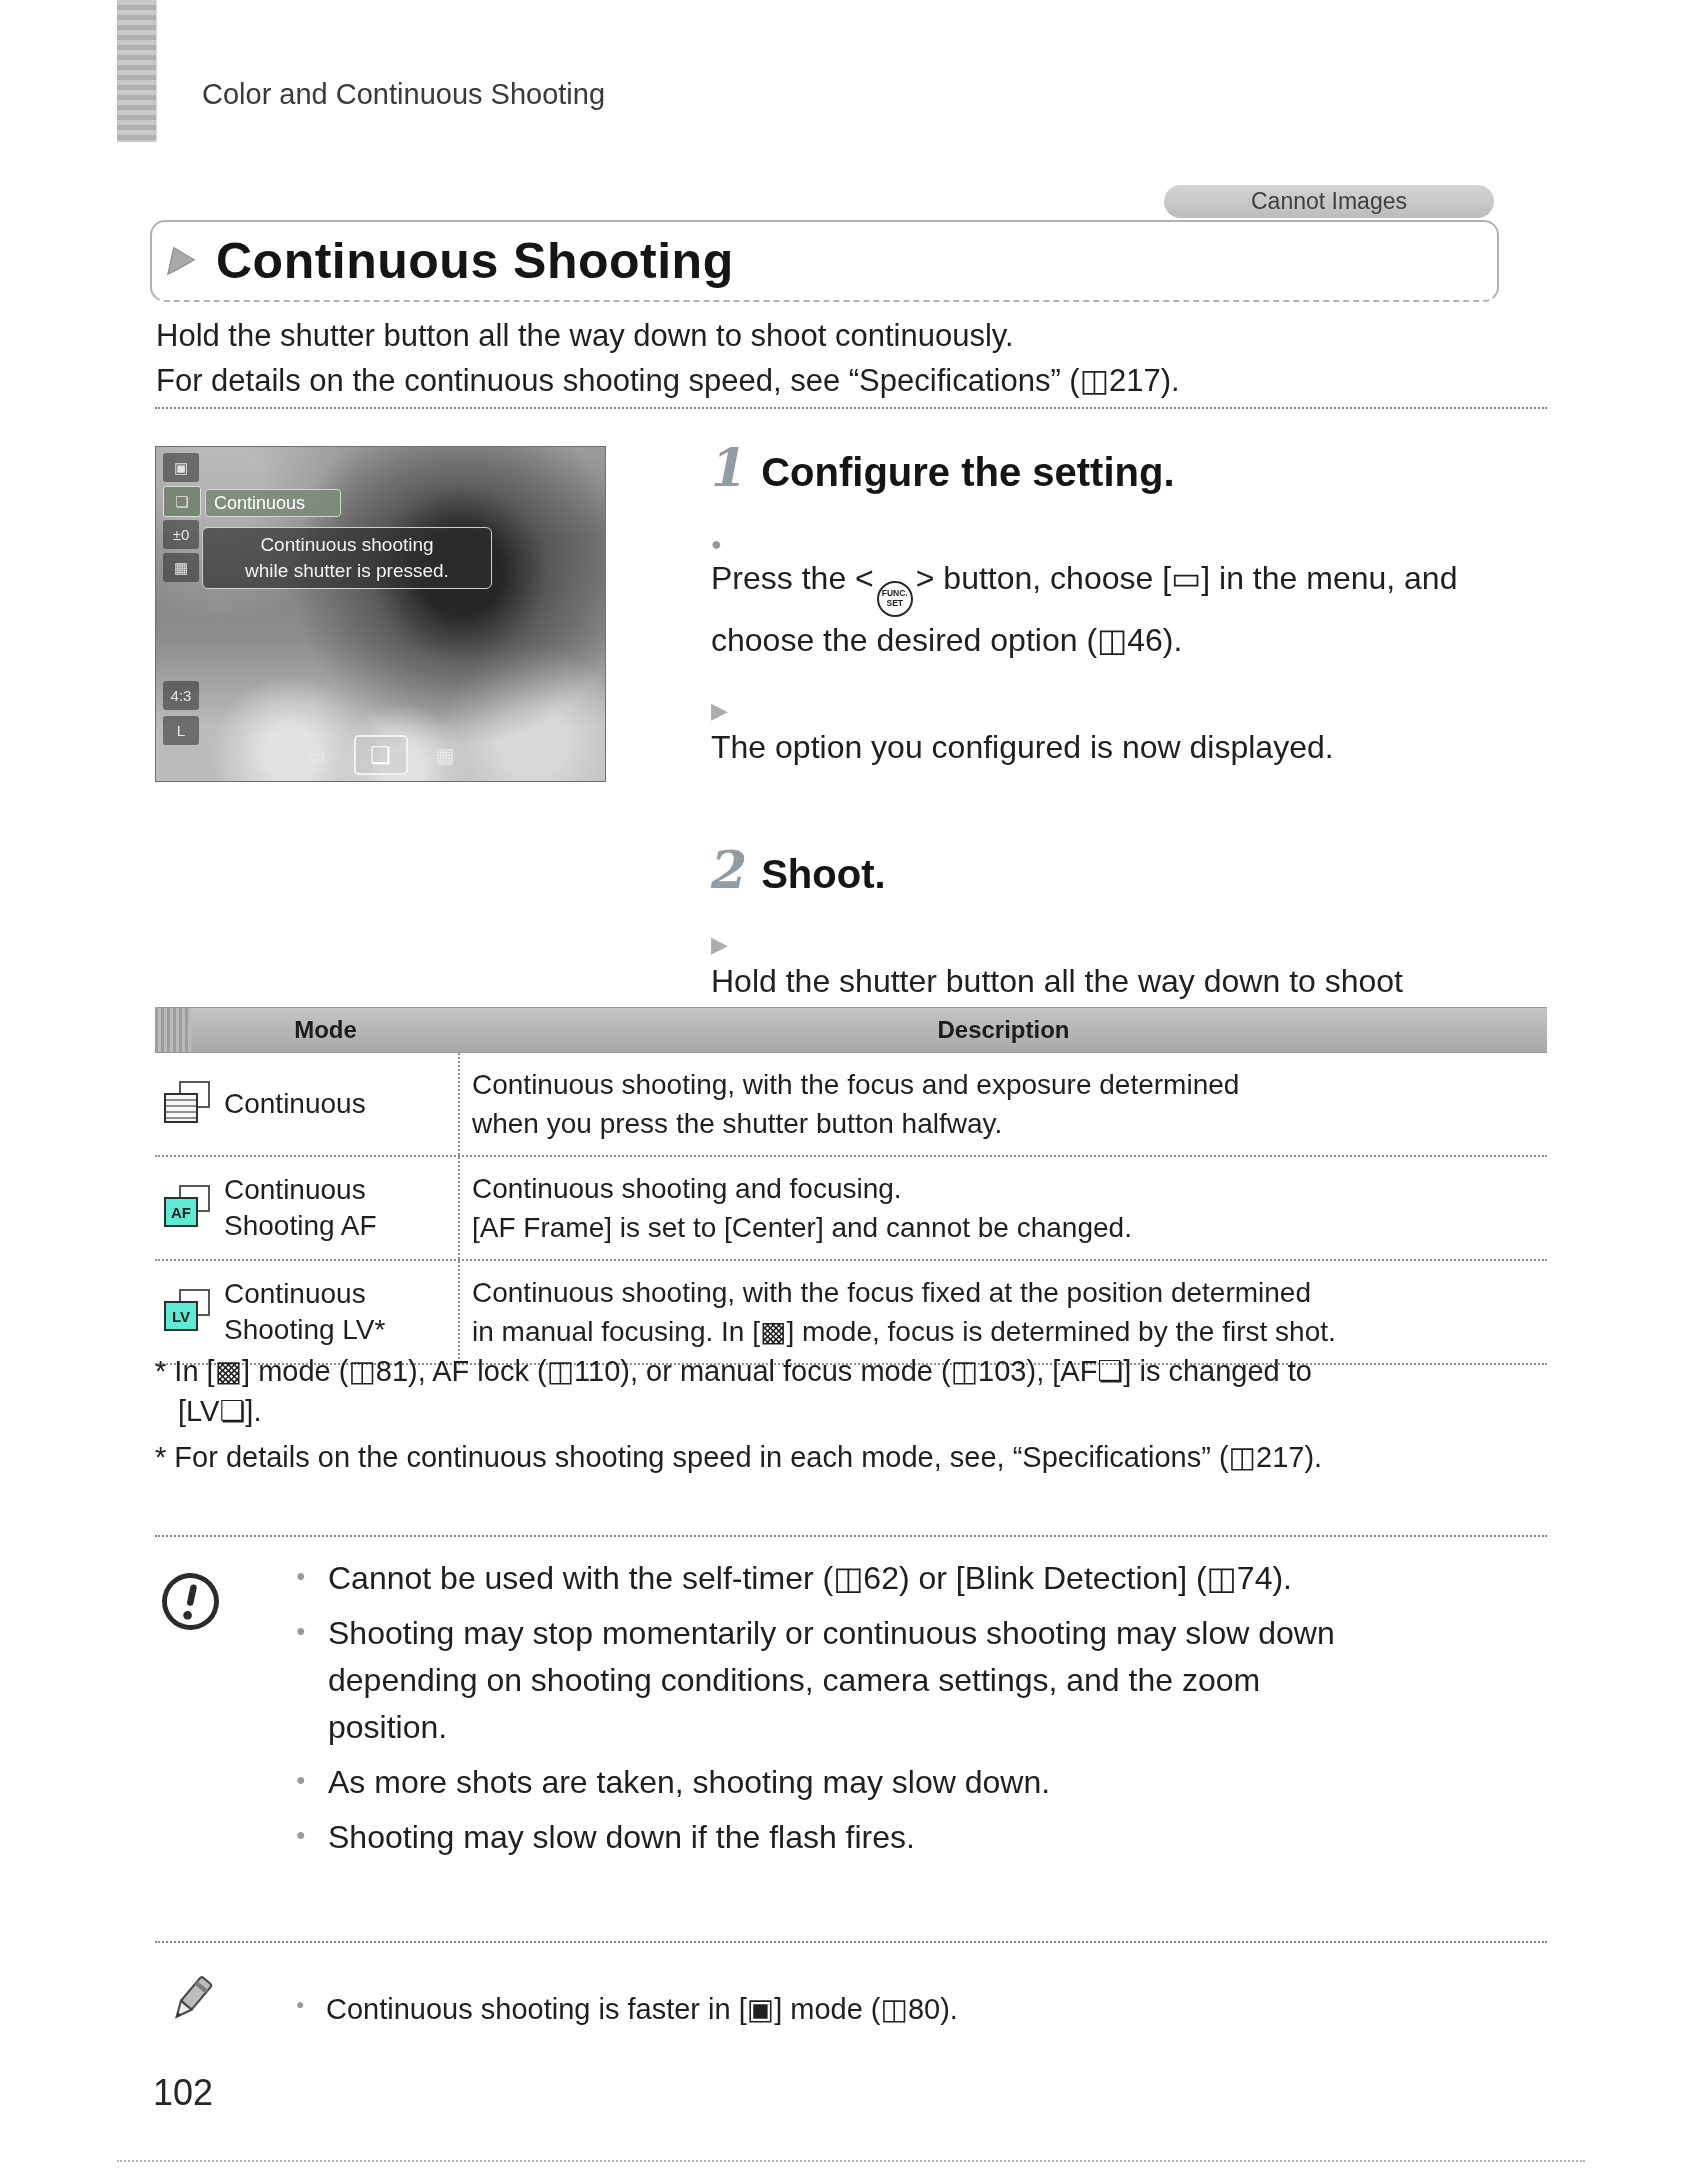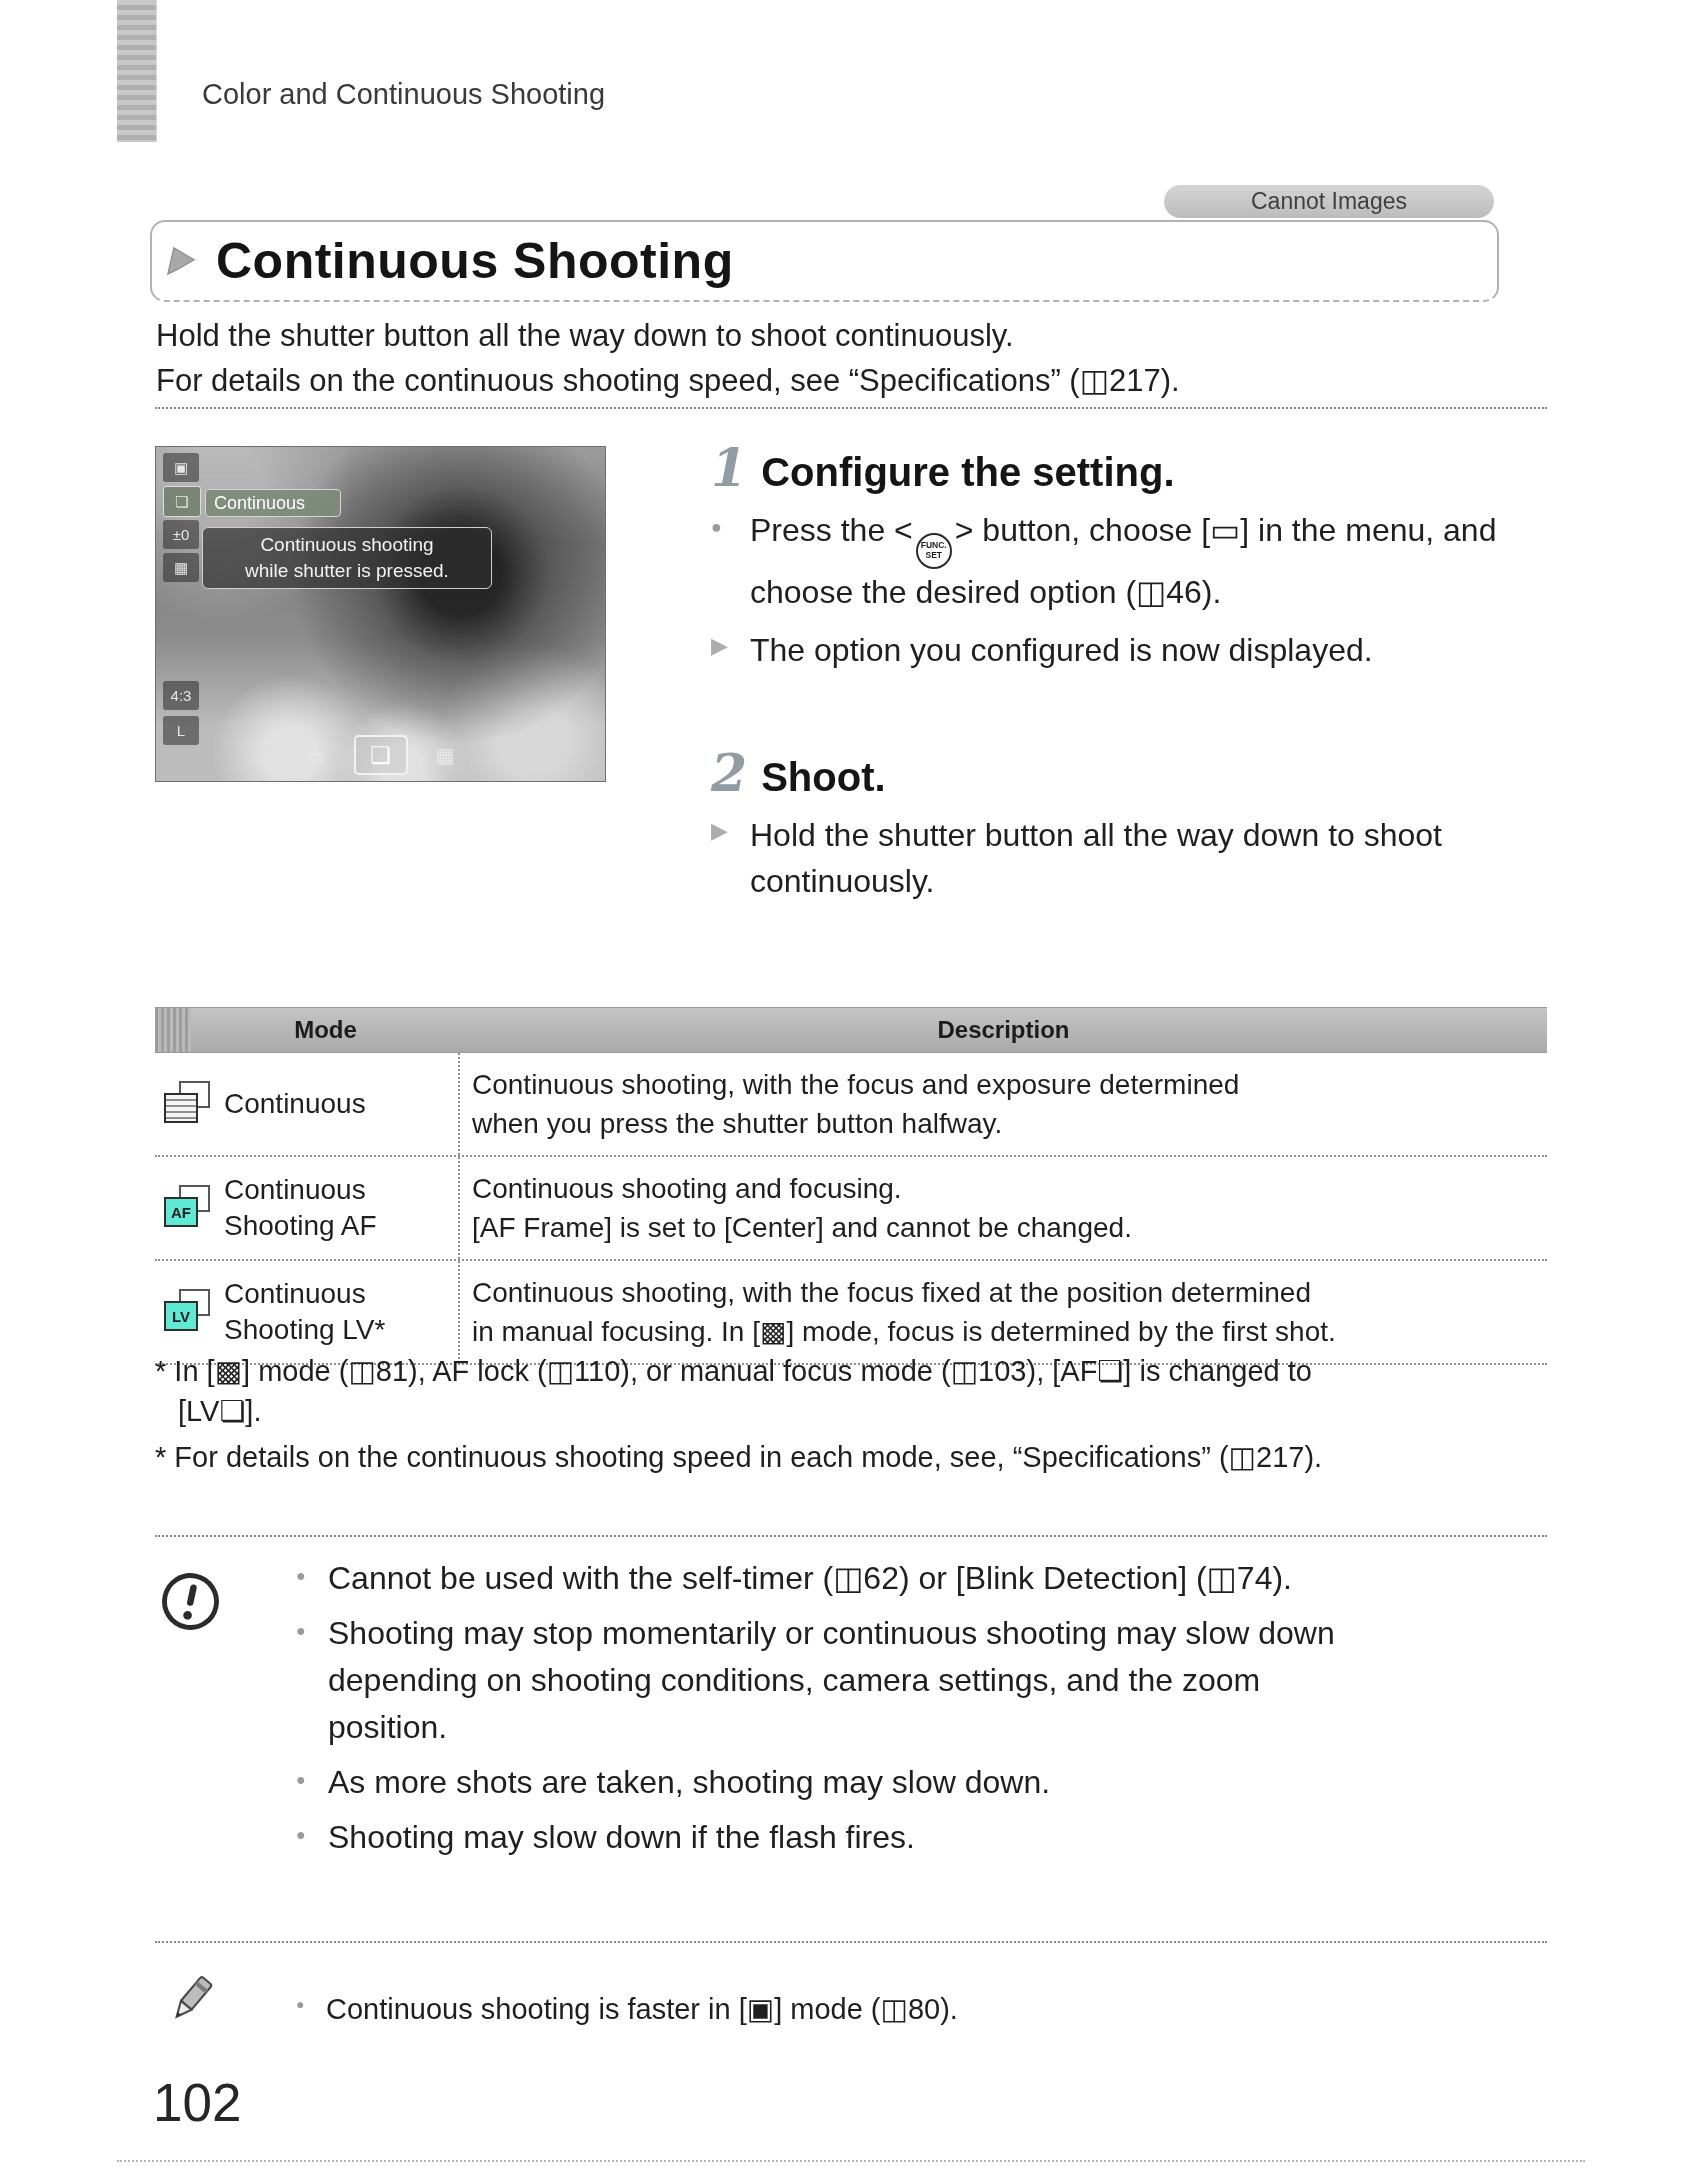--- a/index.html
+++ b/index.html
@@ -59,21 +59,21 @@
   .sb-sel { width:50px; height:36px; border:2px solid #f2f2f2; border-radius:5px;
             background:rgba(190,190,190,.35); display:flex; align-items:center;
             justify-content:center; color:#ffffff; font-size:23px; }
 
   
   .steps { position:absolute; left:711px; top:442px; width:791px; }
   .step-head { display:flex; align-items:baseline; gap:14px; }
   .step-num { font-family:"DejaVu Serif", serif; font-style:italic; font-weight:bold;
               font-size:52px; color:#929ca4; line-height:1; }
   .step-title { font-size:40px; font-weight:bold; color:#151515; }
-  .b { display:flex; margin-top:12px; }
+  .b { display:flex; margin-top:29px;flex-direction:column; }
   .b .mark { width:39px; flex:none; color:#9a9a9a; font-size:18px; padding-top:10px; }
   .b .mark.arrow { color:#adadad; font-size:22px; padding-top:6px; }
   .b .mark::before { content:"●"; }
   .b .mark.arrow::before { content:"▶"; }
   .b .bt { font-size:32px; line-height:46px; color:#1f1f1f; }
   .step2 { margin-top:74px; }
   .funcset { display:inline-flex; flex-direction:column; align-items:center; justify-content:center;
              width:36px; height:36px; border:2px solid #2a2a2a; border-radius:50%;
              font-size:8.5px; font-weight:bold; line-height:9.5px; color:#1b1b1b;
              vertical-align:-7px; margin:0 3px; box-sizing:border-box; }
@@ -116,21 +116,21 @@
 
   
   .note { position:absolute; left:155px; top:1969px; width:1392px; }
   .note-icon { position:absolute; left:2px; top:1px; width:64px; height:64px; }
   .note-row { margin-left:141px; display:flex; padding-top:20px; }
   .note-row .mark { width:30px; flex:none; color:#9a9a9a; font-size:14px; padding-top:7px; }
   .note-row .mark::before { content:"●"; }
   .note-text { font-size:29px; line-height:40px; }
 
   
-  .pagenum { position:absolute; left:153px; top:2072px; font-size:53px; color:#262626; }
+  .pagenum { position:absolute; left:153px; top:2072px; font-size:36px; color:#262626; }
   .rule-bottom { position:absolute; left:117px; top:2160px; width:1468px; height:0;
                  border-top:2px dotted #b2b2b2; }
 </style>
 </head>
 <body>
 
 <div class="page">
 
   <div class="hbar"></div>
   <div class="htext">Color and Continuous Shooting</div>

